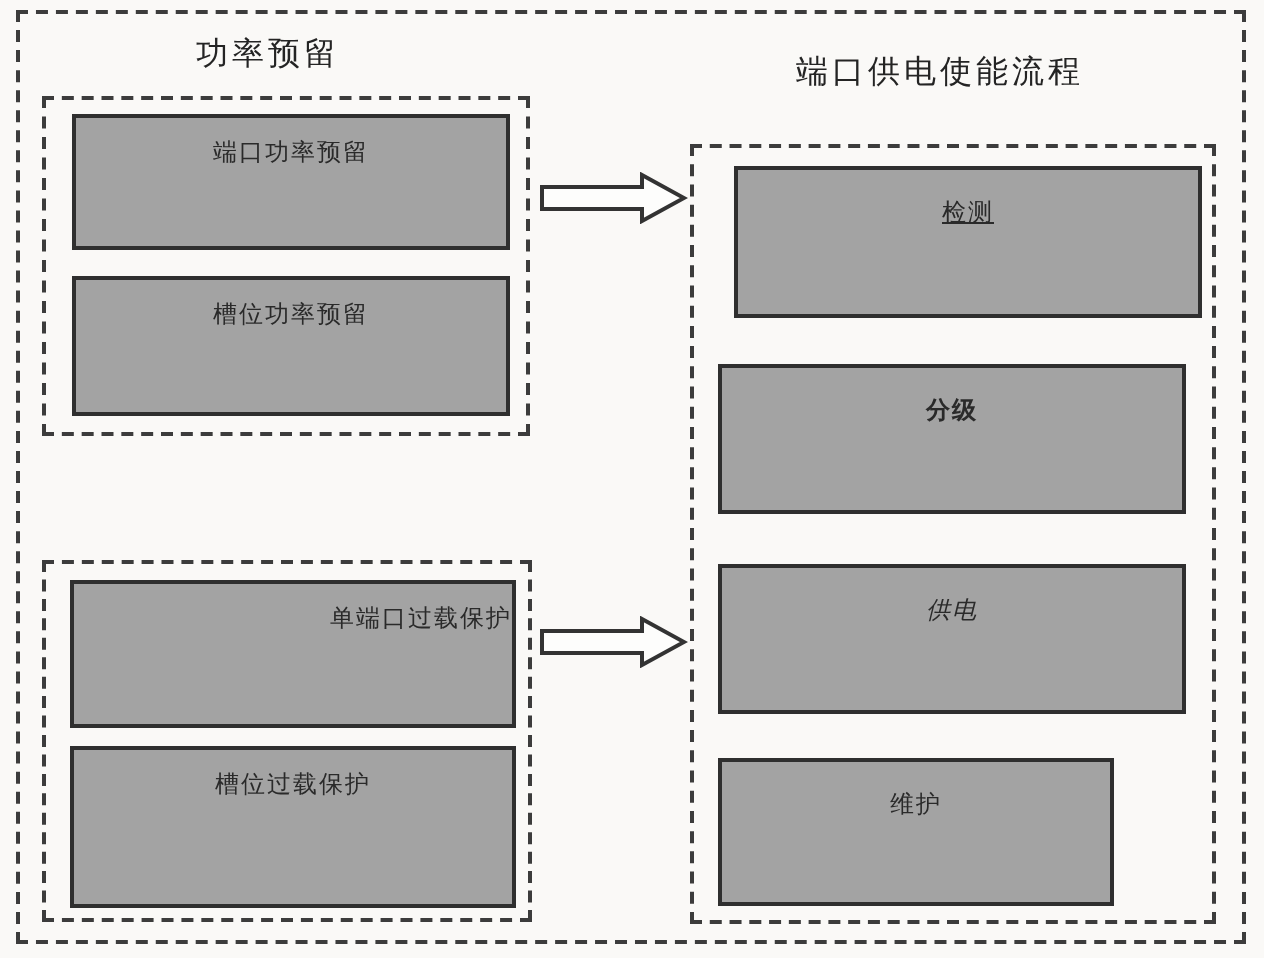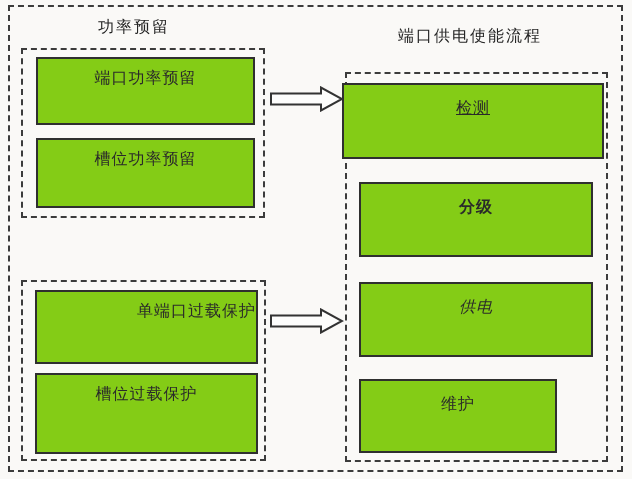--- a/index.html
+++ b/index.html
@@ -31,24 +31,24 @@
     white-space: nowrap;
   }
   .dashed-box {
     position: absolute;
     border: 2px dashed #3c3c3c;
     background: transparent;
   }
   .solid-box {
     position: absolute;
     border: 2px solid #2f2f2f;
-    background: #84cc16;
+    background: #a3a3a3;
     box-sizing: border-box;
     text-align: center;
-    font-size: 16px;
+    font-size: 12px;
     letter-spacing: 1px;
     color: #2a2a2a;
   }
   .solid-box.left-col { padding-top: 9px; }
   .solid-box.right-col { padding-top: 13px; }
   .arrow {
     position: absolute;
     width: 74px; height: 26px;
   }
   .arrow svg { display: block; }
@@ -78,21 +78,21 @@
   <div class="dashed-box" style="left:21px; top:280px; width:241px; height:177px;"></div>
 
   <div class="solid-box left-col" style="left:35px; top:290px; width:223px; height:74px;text-align:right;">单端口过载保护</div>
 
   <div class="solid-box left-col" style="left:35px; top:373px; width:223px; height:81px;">槽位过载保护</div>
 
   <div class="group-title" style="left:370px; top:26px;">端口供电使能流程</div>
 
   <div class="dashed-box" style="left:345px; top:72px; width:259px; height:386px;"></div>
 
-  <div class="solid-box right-col" style="left:342px; top:83px; width:262px; height:76px;text-decoration:underline;">检测</div>
+  <div class="solid-box right-col" style="left:367px; top:83px; width:234px; height:76px;text-decoration:underline;">检测</div>
 
   <div class="solid-box right-col" style="left:359px; top:182px; width:234px; height:75px;font-weight:bold;">分级</div>
 
   <div class="solid-box right-col" style="left:359px; top:282px; width:234px; height:75px;font-style:italic;">供电</div>
 
   <div class="solid-box right-col" style="left:359px; top:379px; width:198px; height:74px;">维护</div>
 
   <div class="arrow" style="left:270px; top:86px;">
     <svg width="74" height="26" viewBox="0 0 74 26" aria-hidden="true">
       <polygon points="1,7.5 51,7.5 51,1.5 72,13 51,24.5 51,18.5 1,18.5"></polygon>

